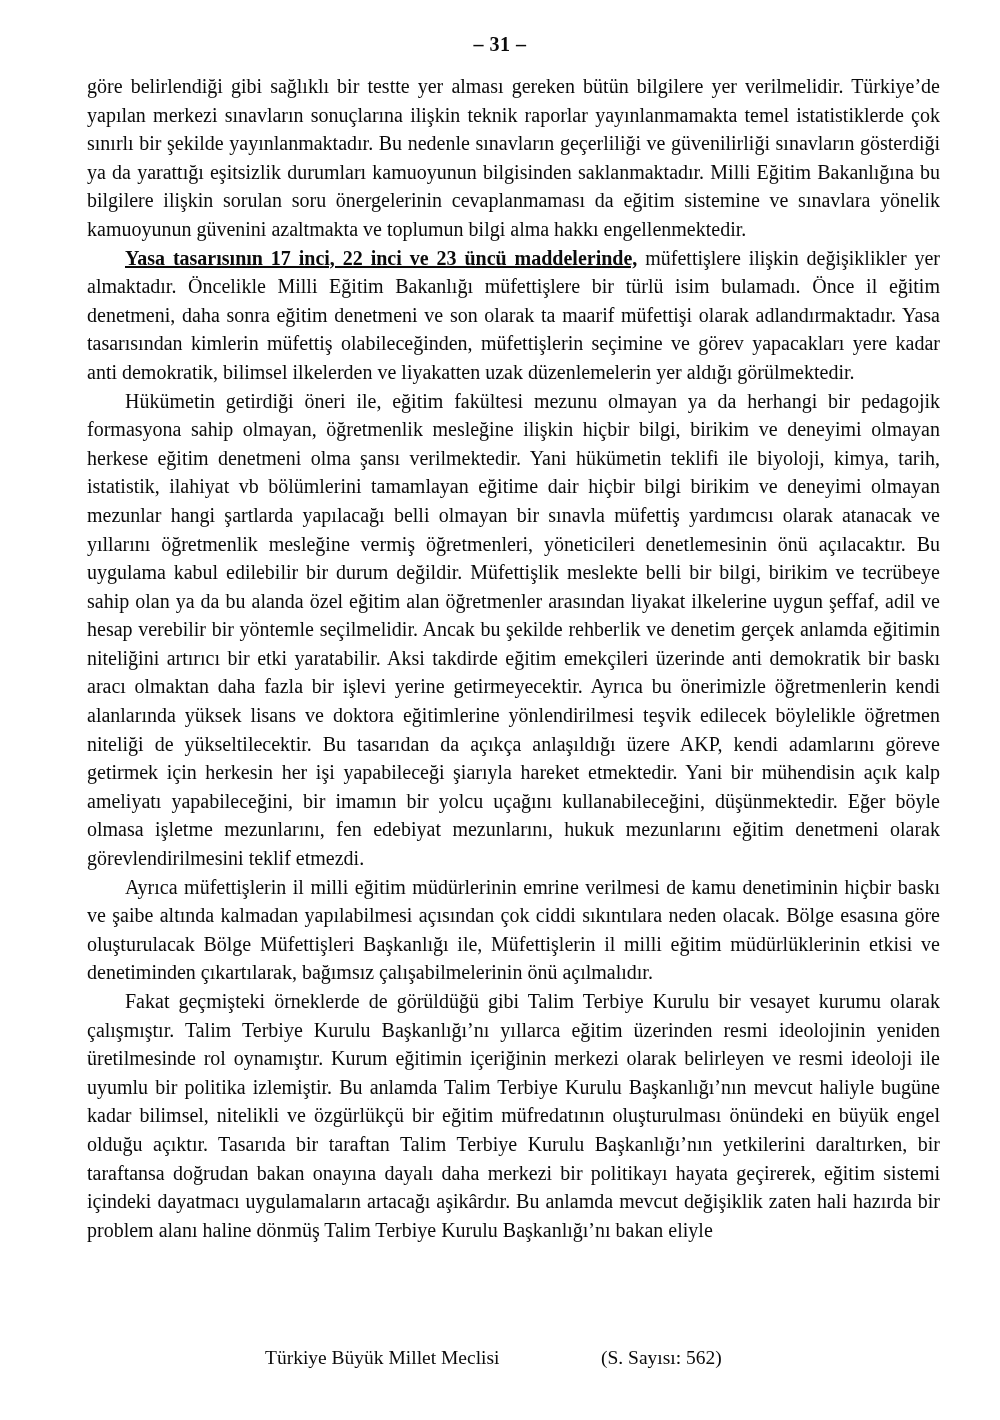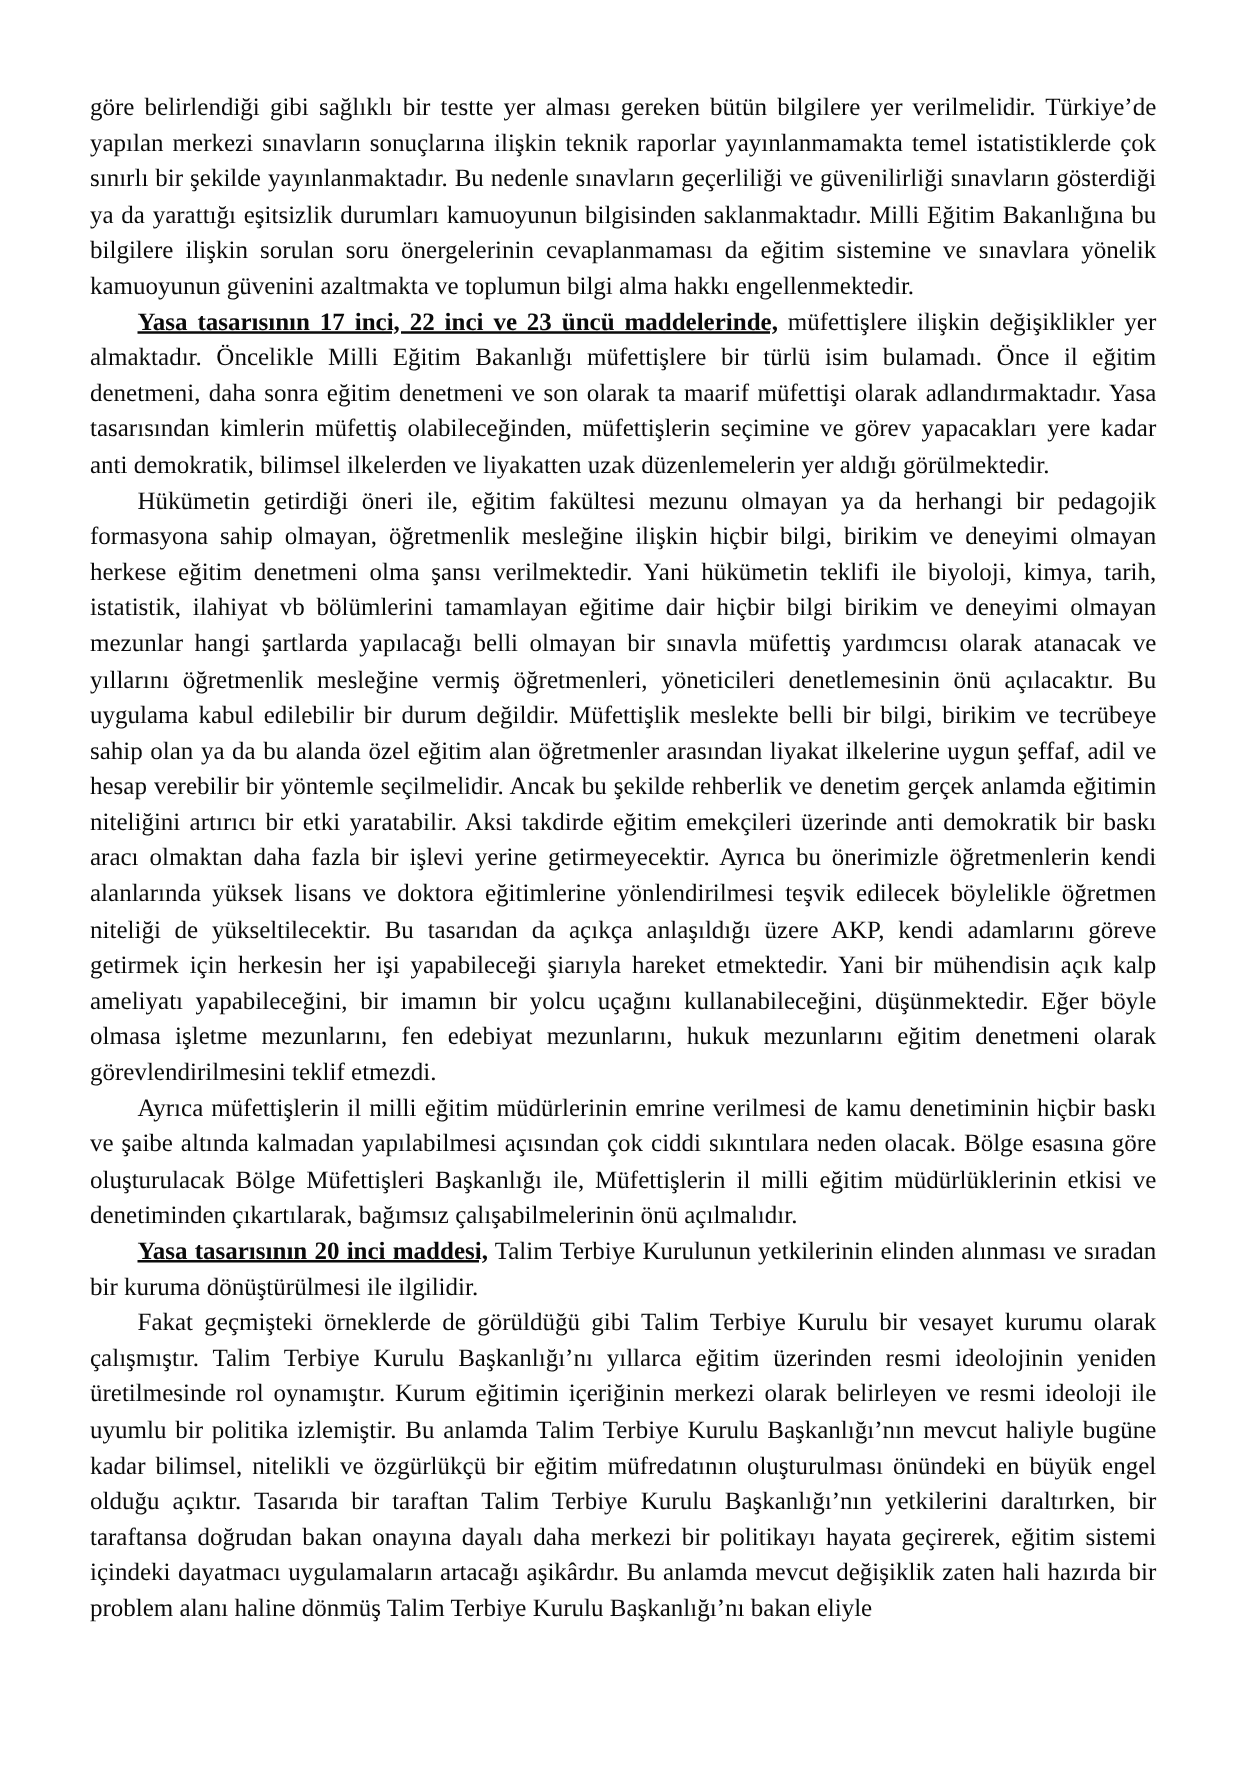--- a/index.html
+++ b/index.html
@@ -26,21 +26,21 @@
     left: 0;
     width: 100%;
     text-align: center;
     font-size: 20px;
     font-weight: bold;
     letter-spacing: 0.5px;
   }
   .body-text {
     position: absolute;
     top: 72px;
-    left: 72px;
+    left: 87px;
     width: 853px;
     font-size: 20px;
     line-height: 28.6px;
     text-align: justify;
   }
   .body-text p {
     margin: 0;
     padding: 0;
     text-indent: 38px;
   }
@@ -68,31 +68,35 @@
     position: absolute;
     left: 601px;
     white-space: nowrap;
   }
 </style>
 </head>
 <body>
 
 <div class="page">
 
+  <div class="page-number">– 31 –</div>
 
   <div class="body-text">
 
     <p class="continuation"><b></b><span>göre belirlendiği gibi sağlıklı bir testte yer alması gereken bütün bilgilere yer verilmelidir. Türkiye’de yapılan merkezi sınavların sonuçlarına ilişkin teknik raporlar yayınlanmamakta temel istatistiklerde çok sınırlı bir şekilde yayınlanmaktadır. Bu nedenle sınavların geçerliliği ve güvenilirliği sınavların gösterdiği ya da yarattığı eşitsizlik durumları kamuoyunun bilgisinden saklanmaktadır. Milli Eğitim Bakanlığına bu bilgilere ilişkin sorulan soru önergelerinin cevaplanmaması da eğitim sistemine ve sınavlara yönelik kamuoyunun güvenini azaltmakta ve toplumun bilgi alma hakkı engellenmektedir.</span></p>
 
     <p><b>Yasa tasarısının 17 inci, 22 inci ve 23 üncü maddelerinde,</b><span> müfettişlere ilişkin değişiklikler yer almaktadır. Öncelikle Milli Eğitim Bakanlığı müfettişlere bir türlü isim bulamadı. Önce il eğitim denetmeni, daha sonra eğitim denetmeni ve son olarak ta maarif müfettişi olarak adlandırmaktadır. Yasa tasarısından kimlerin müfettiş olabileceğinden, müfettişlerin seçimine ve görev yapacakları yere kadar anti demokratik, bilimsel ilkelerden ve liyakatten uzak düzenlemelerin yer aldığı görülmektedir.</span></p>
 
     <p><b></b><span>Hükümetin getirdiği öneri ile, eğitim fakültesi mezunu olmayan ya da herhangi bir pedagojik formasyona sahip olmayan, öğretmenlik mesleğine ilişkin hiçbir bilgi, birikim ve deneyimi olmayan herkese eğitim denetmeni olma şansı verilmektedir. Yani hükümetin teklifi ile biyoloji, kimya, tarih, istatistik, ilahiyat vb bölümlerini tamamlayan eğitime dair hiçbir bilgi birikim ve deneyimi olmayan mezunlar hangi şartlarda yapılacağı belli olmayan bir sınavla müfettiş yardımcısı olarak atanacak ve yıllarını öğretmenlik mesleğine vermiş öğretmenleri, yöneticileri denetlemesinin önü açılacaktır. Bu uygulama kabul edilebilir bir durum değildir. Müfettişlik meslekte belli bir bilgi, birikim ve tecrübeye sahip olan ya da bu alanda özel eğitim alan öğretmenler arasından liyakat ilkelerine uygun şeffaf, adil ve hesap verebilir bir yöntemle seçilmelidir. Ancak bu şekilde rehberlik ve denetim gerçek anlamda eğitimin niteliğini artırıcı bir etki yaratabilir. Aksi takdirde eğitim emekçileri üzerinde anti demokratik bir baskı aracı olmaktan daha fazla bir işlevi yerine getirmeyecektir. Ayrıca bu önerimizle öğretmenlerin kendi alanlarında yüksek lisans ve doktora eğitimlerine yönlendirilmesi teşvik edilecek böylelikle öğretmen niteliği de yükseltilecektir. Bu tasarıdan da açıkça anlaşıldığı üzere AKP, kendi adamlarını göreve getirmek için herkesin her işi yapabileceği şiarıyla hareket etmektedir. Yani bir mühendisin açık kalp ameliyatı yapabileceğini, bir imamın bir yolcu uçağını kullanabileceğini, düşünmektedir. Eğer böyle olmasa işletme mezunlarını, fen edebiyat mezunlarını, hukuk mezunlarını eğitim denetmeni olarak görevlendirilmesini teklif etmezdi.</span></p>
 
     <p><b></b><span>Ayrıca müfettişlerin il milli eğitim müdürlerinin emrine verilmesi de kamu denetiminin hiçbir baskı ve şaibe altında kalmadan yapılabilmesi açısından çok ciddi sıkıntılara neden olacak. Bölge esasına göre oluşturulacak Bölge Müfettişleri Başkanlığı ile, Müfettişlerin il milli eğitim müdürlüklerinin etkisi ve denetiminden çıkartılarak, bağımsız çalışabilmelerinin önü açılmalıdır.</span></p>
 
-    <p><b>Yasa tasarısının 20 inci maddesi,</b><span> Talim Terbiye Kurulunun yetkilerinin elinden alınması ve sıradan bir kuruma dönüştürülmesi ile ilgilidir.</span></p>
 
     <p><b></b><span>Fakat geçmişteki örneklerde de görüldüğü gibi Talim Terbiye Kurulu bir vesayet kurumu olarak çalışmıştır. Talim Terbiye Kurulu Başkanlığı’nı yıllarca eğitim üzerinden resmi ideolojinin yeniden üretilmesinde rol oynamıştır. Kurum eğitimin içeriğinin merkezi olarak belirleyen ve resmi ideoloji ile uyumlu bir politika izlemiştir. Bu anlamda Talim Terbiye Kurulu Başkanlığı’nın mevcut haliyle bugüne kadar bilimsel, nitelikli ve özgürlükçü bir eğitim müfredatının oluşturulması önündeki en büyük engel olduğu açıktır. Tasarıda bir taraftan Talim Terbiye Kurulu Başkanlığı’nın yetkilerini daraltırken, bir taraftansa doğrudan bakan onayına dayalı daha merkezi bir politikayı hayata geçirerek, eğitim sistemi içindeki dayatmacı uygulamaların artacağı aşikârdır. Bu anlamda mevcut değişiklik zaten hali hazırda bir problem alanı haline dönmüş Talim Terbiye Kurulu Başkanlığı’nı bakan eliyle</span></p>
 
   </div>
 
+  <div class="footer">
+    <span class="institution">Türkiye Büyük Millet Meclisi</span>
+    <span class="serial">(S. Sayısı: 562)</span>
+  </div>
 
 </div>
 
 </body></html>

